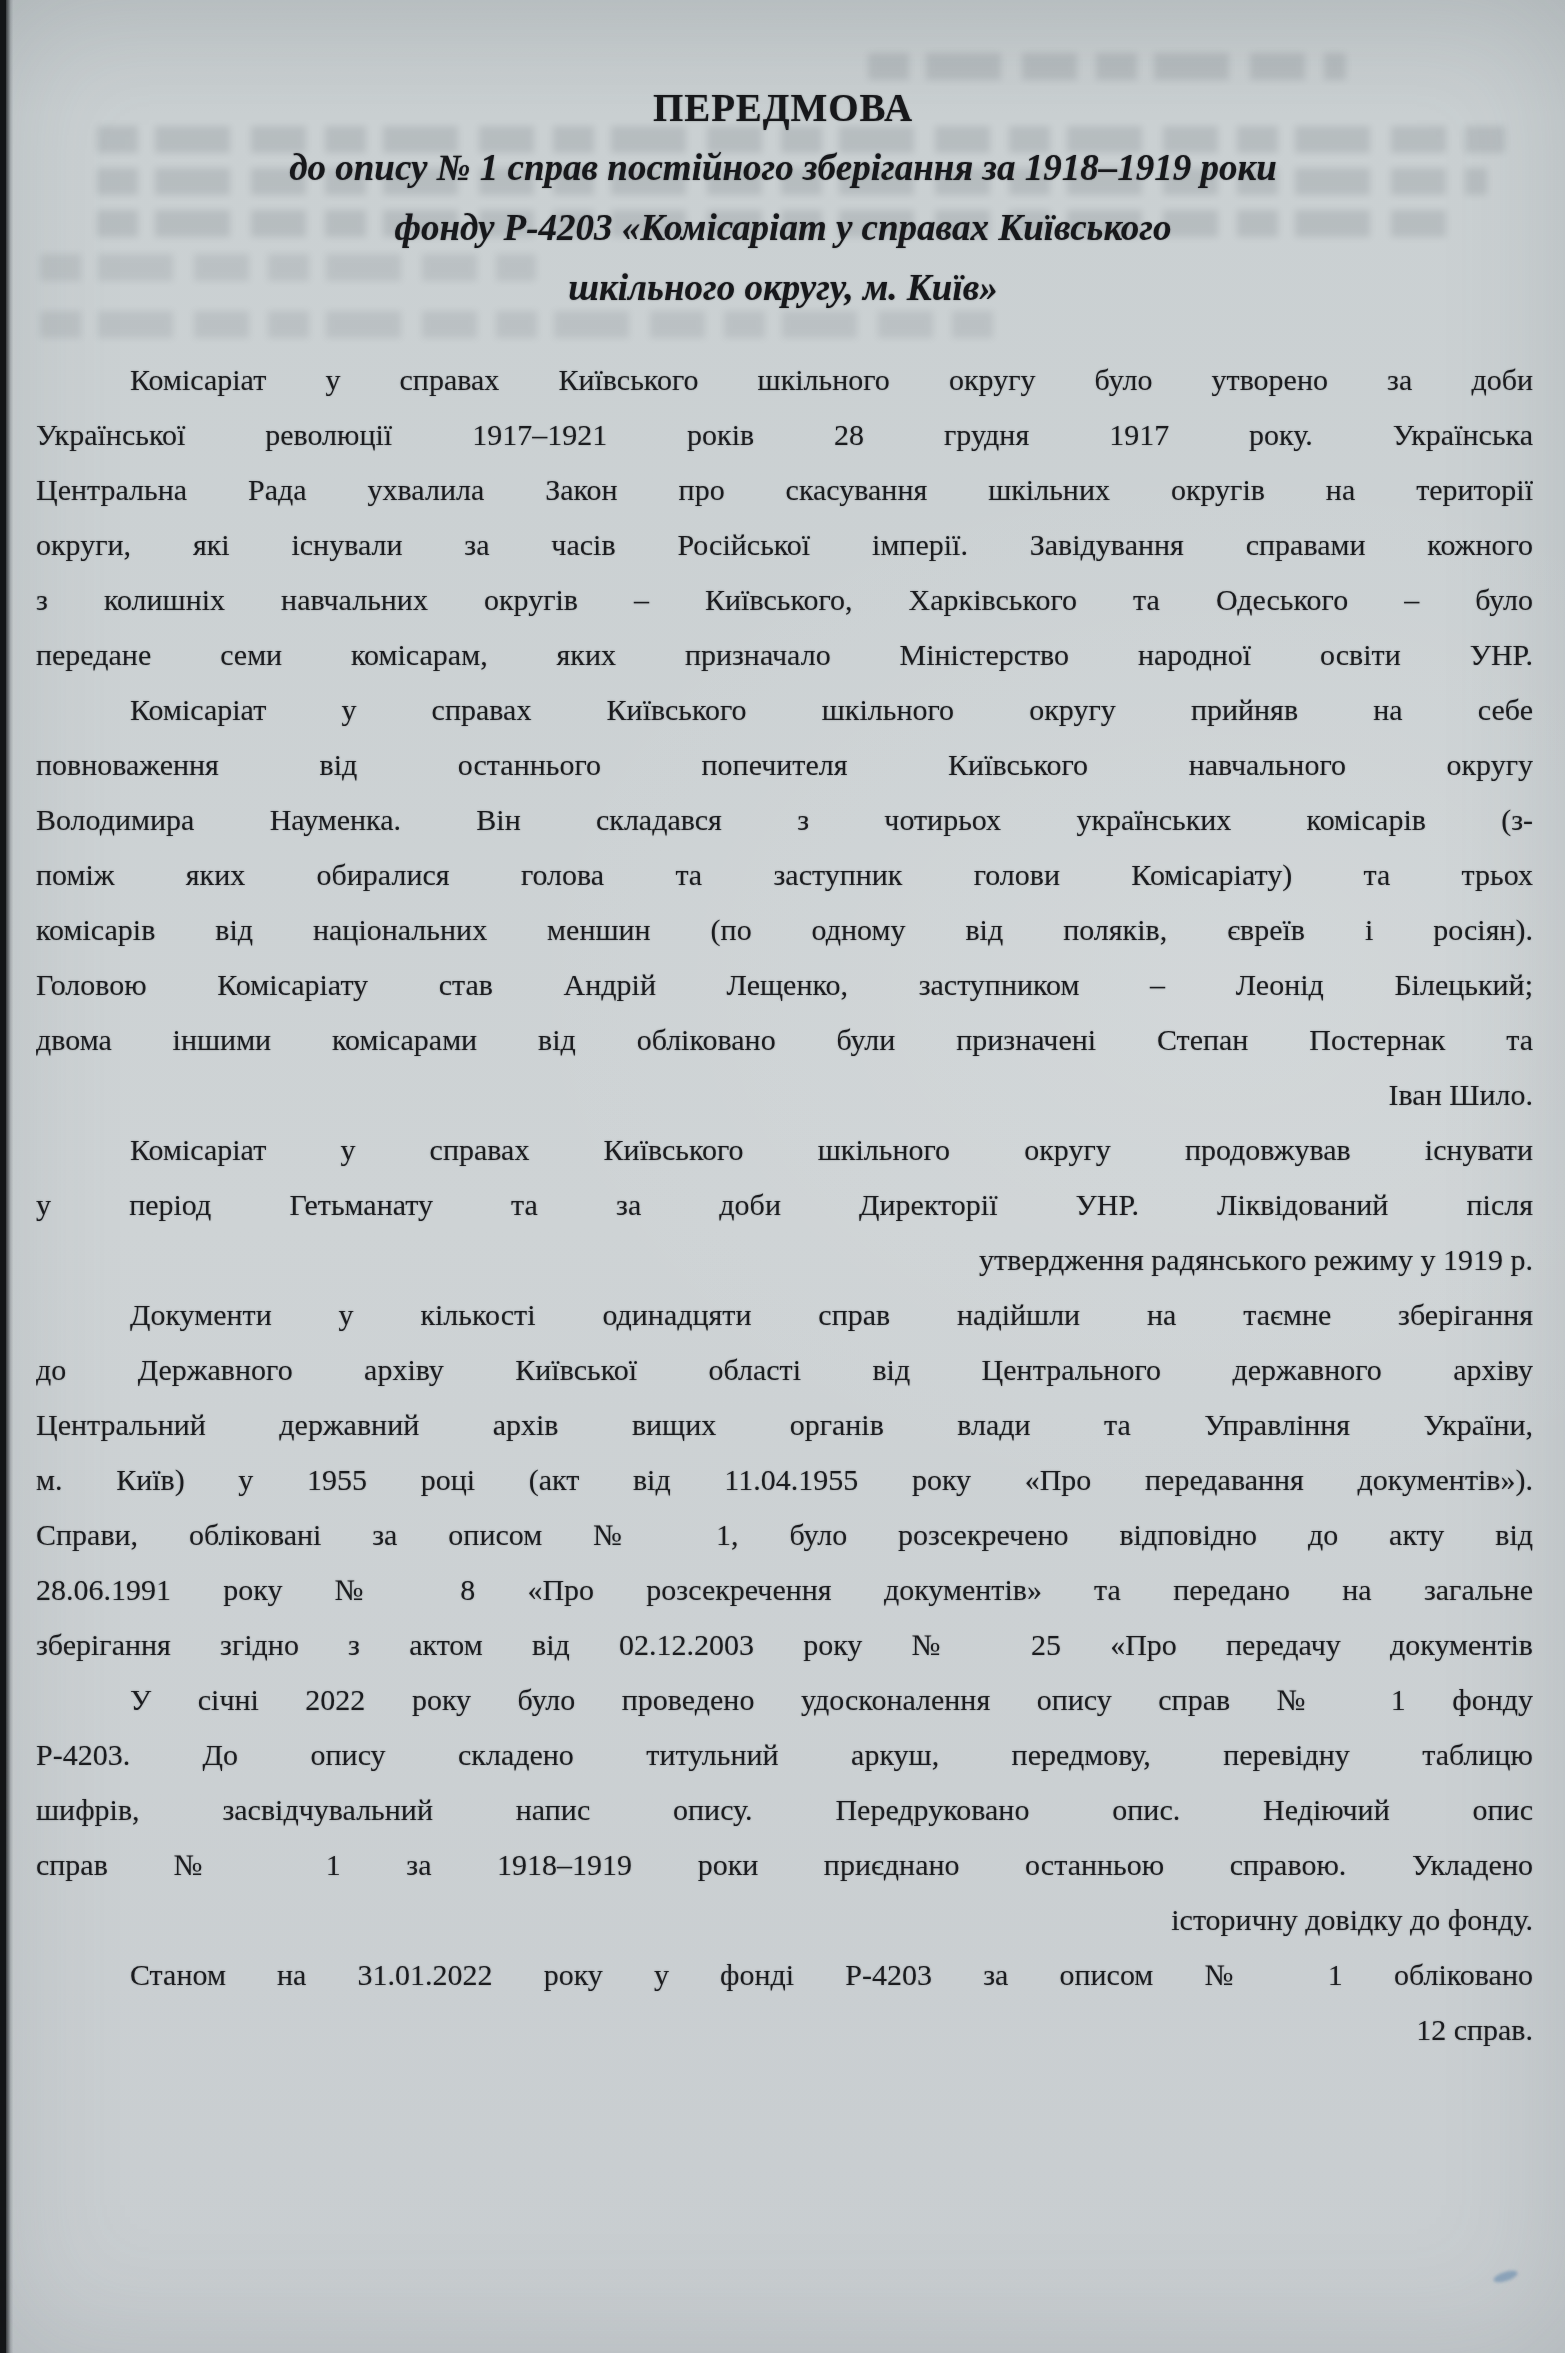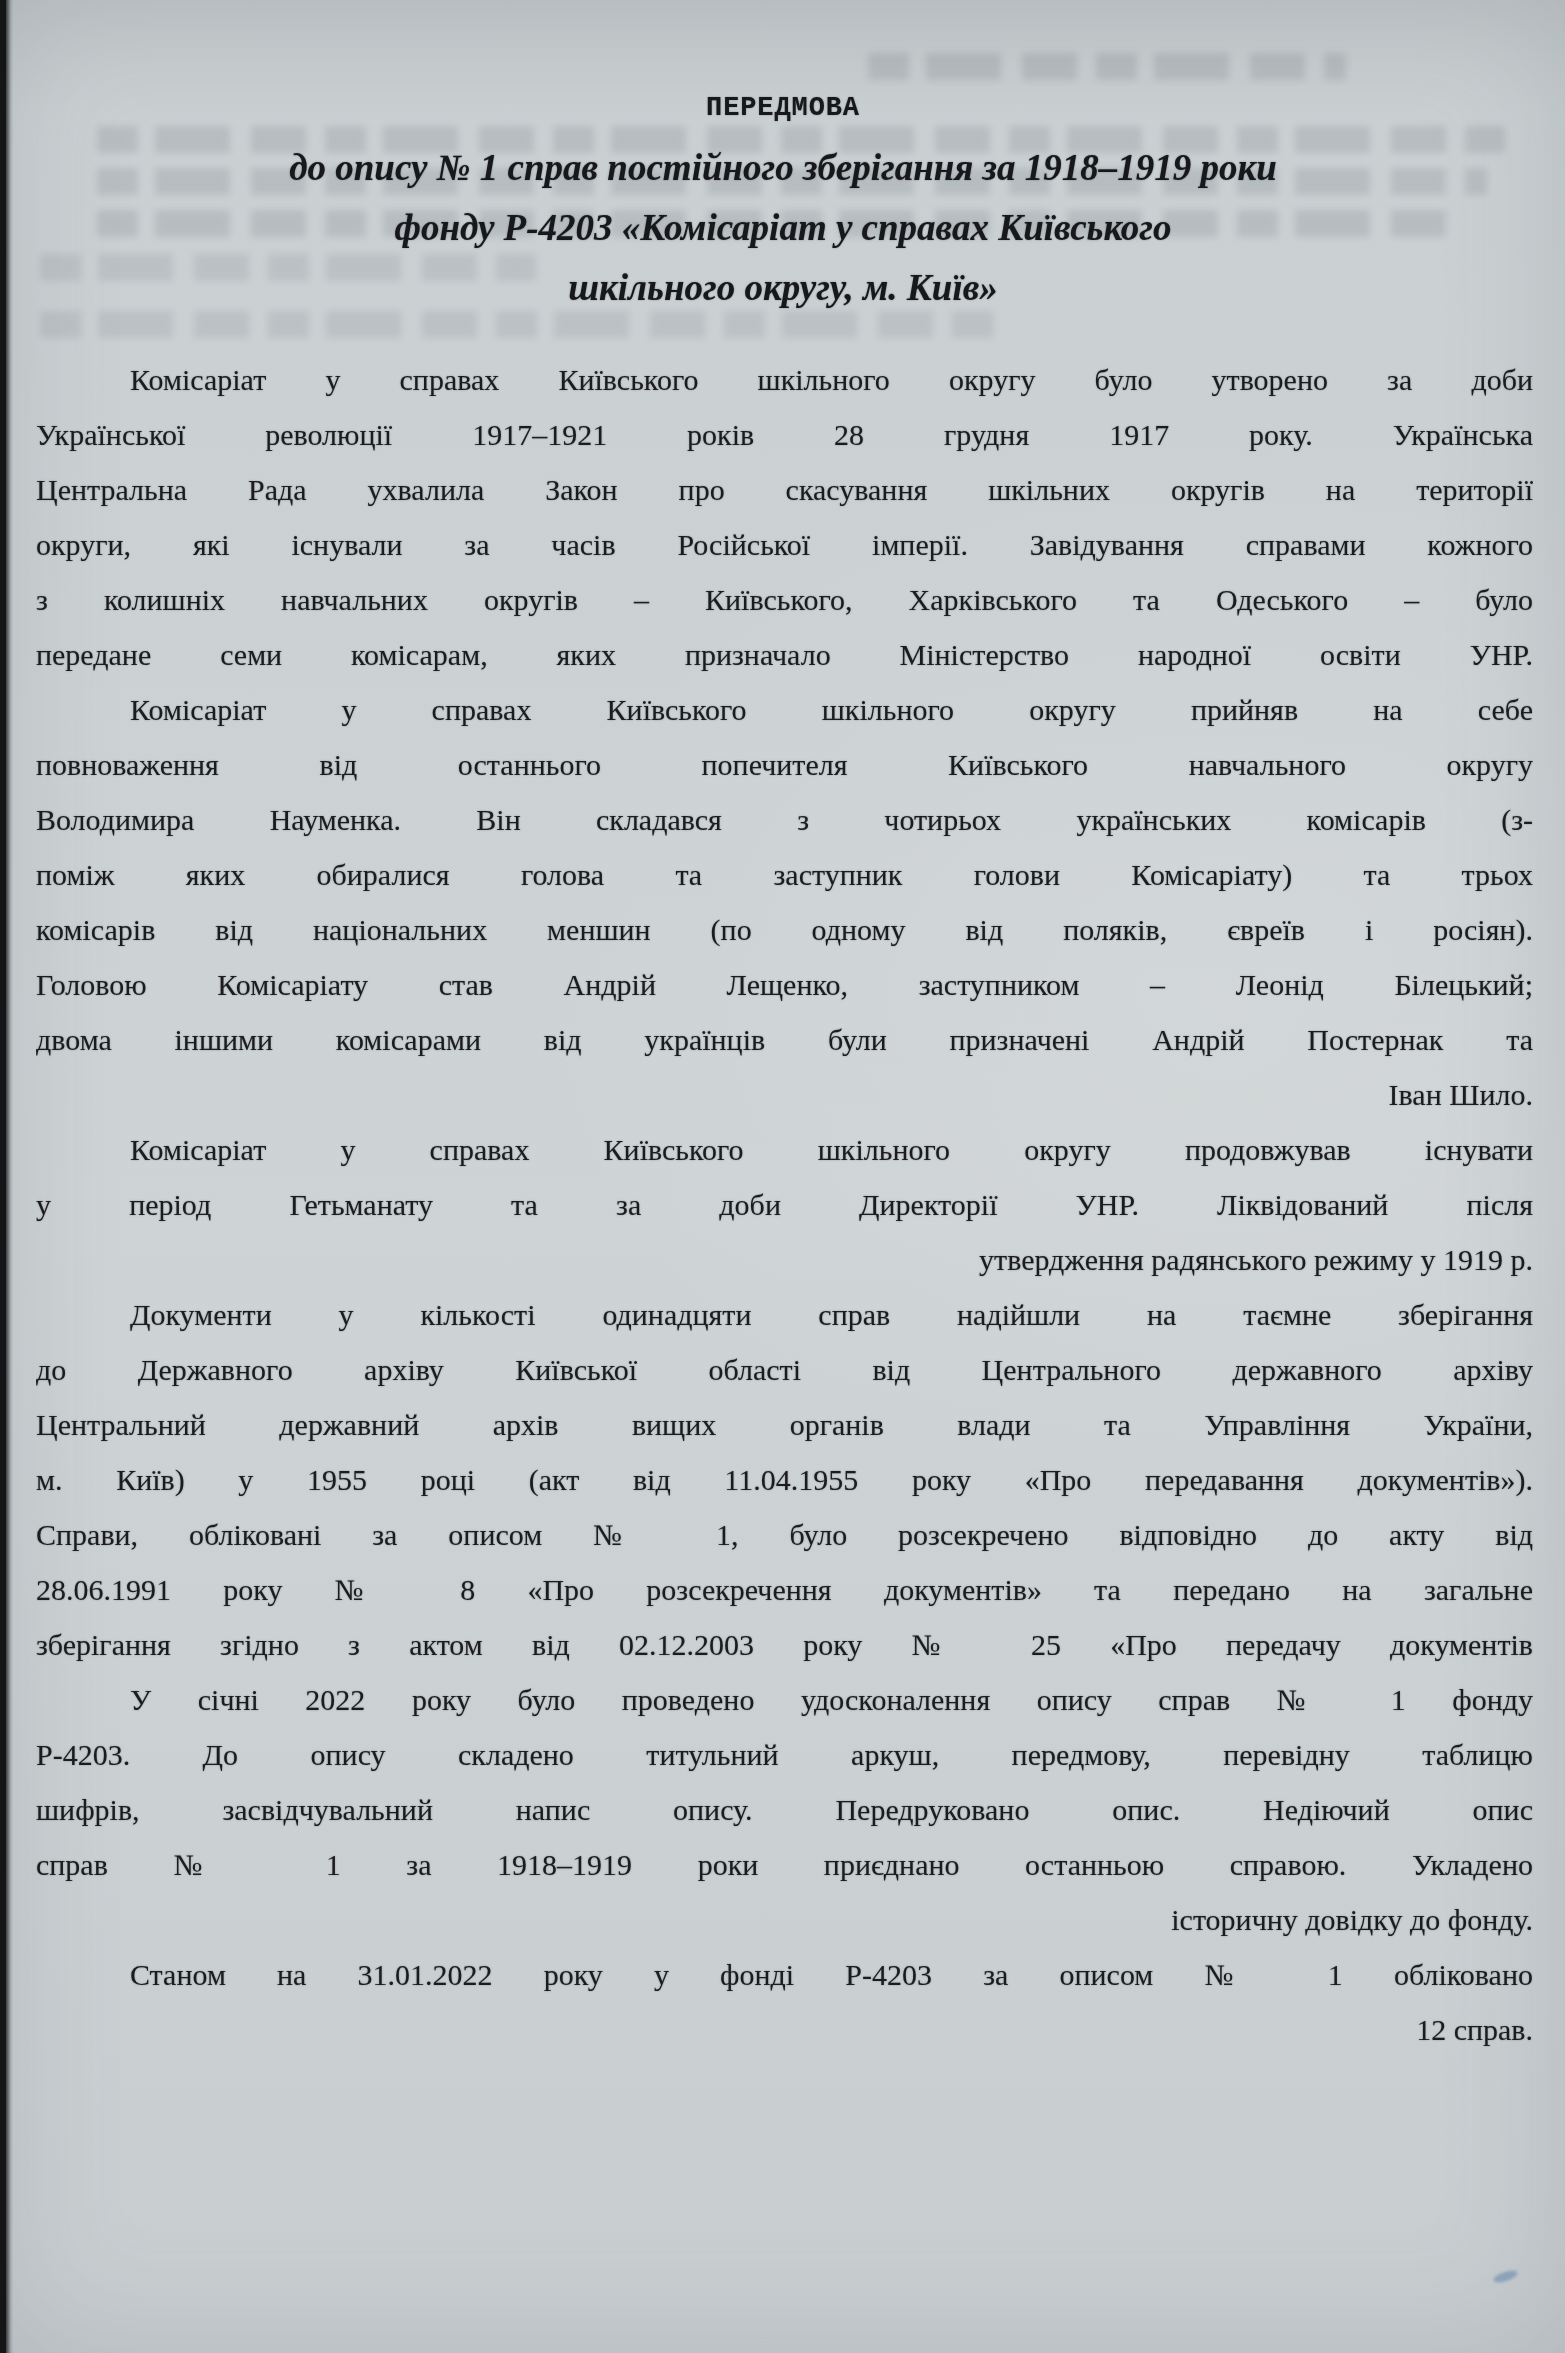--- a/index.html
+++ b/index.html
@@ -37,21 +37,21 @@
   .g3 { left: 97px;  top: 168px; width: 1390px; }
   .g4 { left: 97px;  top: 210px; width: 1364px; }
   .g5 { left: 40px;   top: 254px; width: 496px;  opacity: 0.10; }
   .g6 { left: 40px;   top: 311px; width: 956px; opacity: 0.10; }
 
   .title-block {
     position: absolute; top: 78px; left: 0; right: 0;
     text-align: center; font-weight: bold; color: #17181b;
     text-shadow: 0 0 1.8px rgba(30,32,36,0.45);
   }
-  .t1 { font-size: 27px; line-height: 60px; letter-spacing: 0.9px; font-family: Liberation Mono, monospace; }
+  .t1 { font-size: 39px; line-height: 60px; letter-spacing: 0.9px; }
   .t2 { font-size: 37px; line-height: 60px; font-style: italic; }
 
   .body-text {
     position: absolute; top: 352px; left: 36px; right: 33px;
     font-size: 30px; color: #1b1c1f;
     text-shadow: 0 0 1.8px rgba(32,34,38,0.40);
   }
   .line {
     height: 55px; line-height: 55px;
     overflow: hidden; text-align: right;
@@ -89,21 +89,21 @@
       <div class="line just">Центральна Рада ухвалила Закон про скасування шкільних округів на території</div>
       <div class="line just">округи, які існували за часів Російської імперії. Завідування справами кожного</div>
       <div class="line just">з колишніх навчальних округів – Київського, Харківського та Одеського – було</div>
       <div class="line just">передане семи комісарам, яких призначало Міністерство народної освіти УНР.</div>
       <div class="line indent just">Комісаріат у справах Київського шкільного округу прийняв на себе</div>
       <div class="line just">повноваження від останнього попечителя Київського навчального округу</div>
       <div class="line just">Володимира Науменка. Він складався з чотирьох українських комісарів (з-</div>
       <div class="line just">поміж яких обиралися голова та заступник голови Комісаріату) та трьох</div>
       <div class="line just">комісарів від національних меншин (по одному від поляків, євреїв і росіян).</div>
       <div class="line just">Головою Комісаріату став Андрій Лещенко, заступником – Леонід Білецький;</div>
-      <div class="line just">двома іншими комісарами від українців були призначені Андрій Постернак та</div>
+      <div class="line just">двома іншими комісарами від обліковано були призначені Степан Постернак та</div>
       <div class="line">Іван Шило.</div>
       <div class="line indent just">Комісаріат у справах Київського шкільного округу продовжував існувати</div>
       <div class="line just">у період Гетьманату та за доби Директорії УНР. Ліквідований після</div>
       <div class="line">утвердження радянського режиму у 1919 р.</div>
       <div class="line indent just">Документи у кількості одинадцяти справ надійшли на таємне зберігання</div>
       <div class="line just">до Державного архіву Київської області від Центрального державного архіву</div>
       <div class="line just">Центральний державний архів вищих органів влади та Управління України,</div>
       <div class="line just">м. Київ) у 1955 році (акт від 11.04.1955 року «Про передавання документів»).</div>
       <div class="line just">Справи, обліковані за описом № 1, було розсекречено відповідно до акту від</div>
       <div class="line just">28.06.1991 року № 8 «Про розсекречення документів» та передано на загальне</div>

